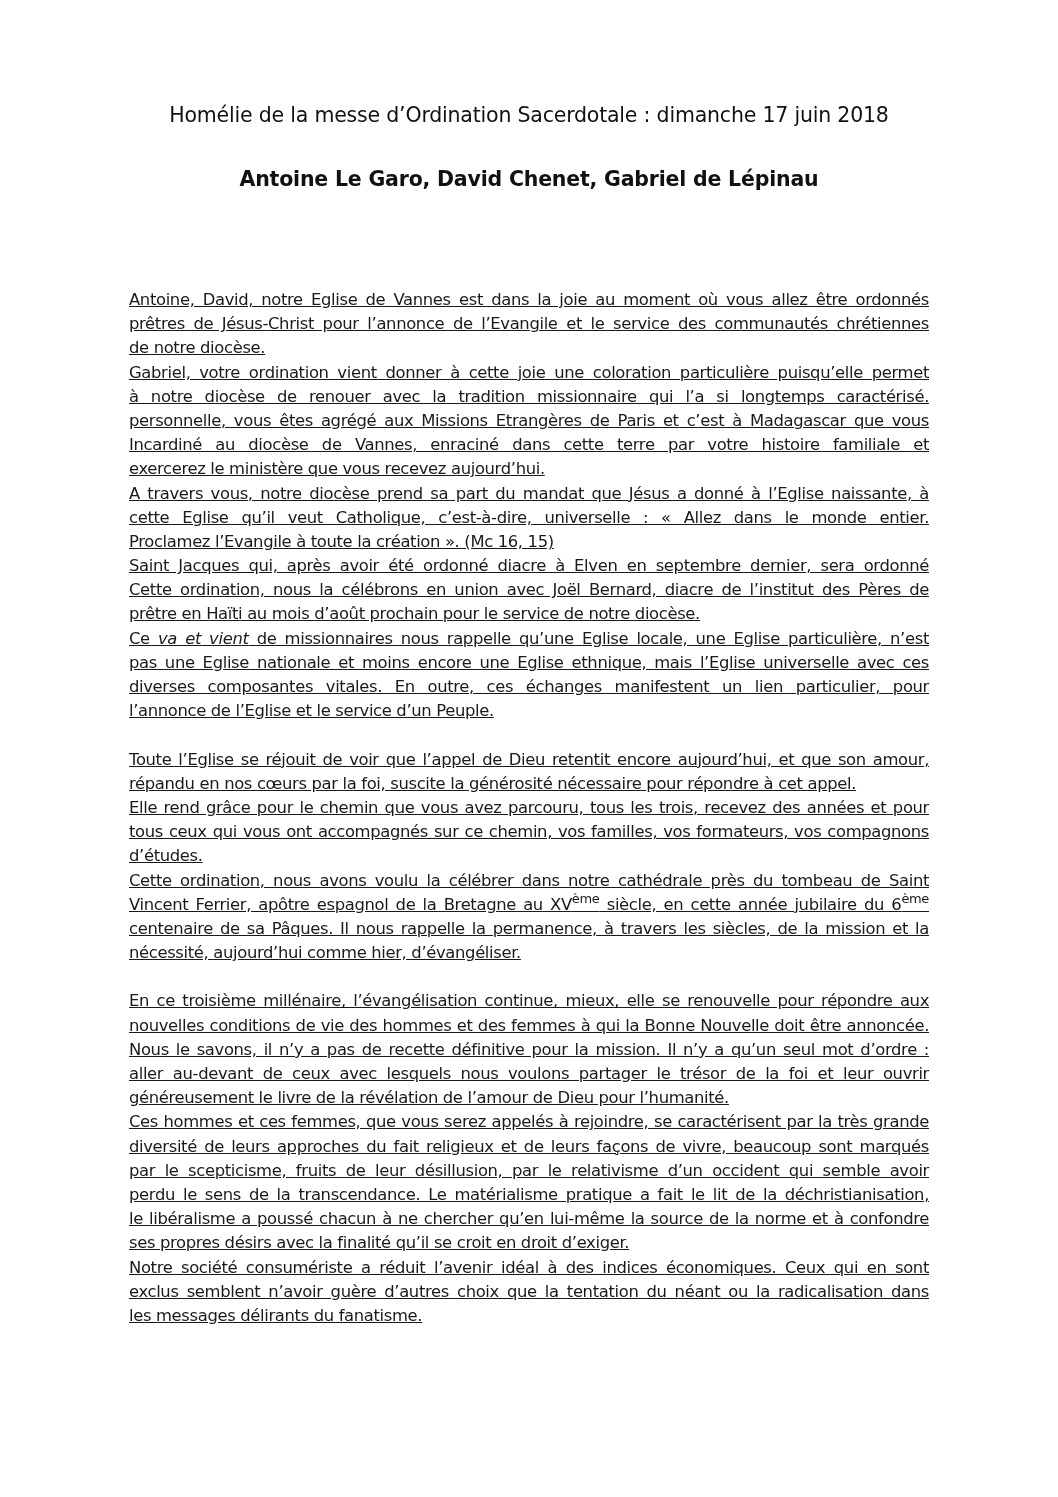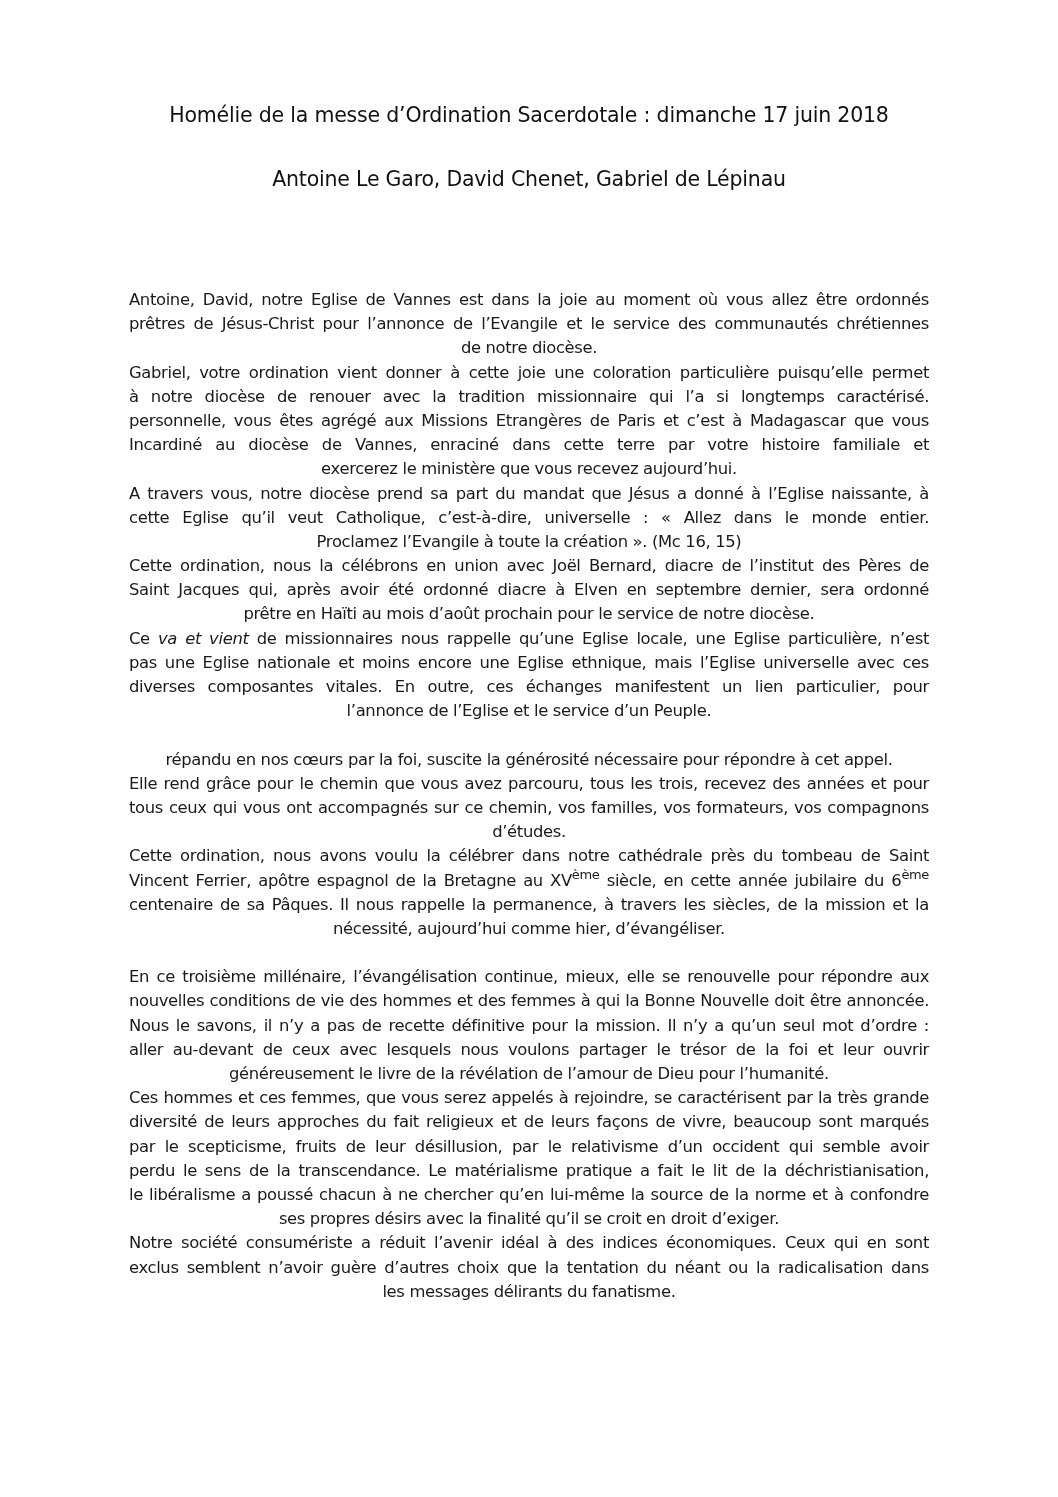--- a/index.html
+++ b/index.html
@@ -7,26 +7,26 @@
   .page {
     position: absolute; left: 0; top: 0; width: 1058px; height: 1123px;
     background: #ffffff; color: #1a1a1a;
     font-family: "DejaVu Sans", sans-serif;
   }
   .title {
     position: absolute; left: 0; width: 1058px; text-align: center;
     font-size: 20.5px; color: #111; letter-spacing: -0.2px;
   }
   #t1 { top: 103px; }
-  #t2 { top: 167px; }
+  #t2 { top: 167px; font-weight: bold; }
   .body {
     position: absolute; left: 129px; top: 288px; width: 800px;
-    font-size: 16.4px; line-height: 24.2px; letter-spacing: -0.35px;
+    font-size: 16.4px; line-height: 24.2px; letter-spacing: -0.35px; text-decoration: underline;
   }
-  .line { display: block; white-space: nowrap; height: 24.2px; text-align: center; }
+  .line { display: block; white-space: nowrap; height: 24.2px; }
   .line.j { text-align: justify; text-align-last: justify; white-space: normal; }
   .blank { display: block; height: 24.2px; }
   sup { font-size: 13px; line-height: 0; vertical-align: 7px; }
   em { font-style: italic; }
 </style>
 </head>
 <body>
 
 <div class="page">
   <div class="title" id="t1">Homélie de la messe d’Ordination Sacerdotale : dimanche 17 juin 2018</div>
@@ -37,28 +37,29 @@
     <span class="line j">prêtres de Jésus-Christ pour l’annonce de l’Evangile et le service des communautés chrétiennes</span>
     <span class="line">de notre diocèse.</span>
     <span class="line j">Gabriel, votre ordination vient donner à cette joie une coloration particulière puisqu’elle permet</span>
     <span class="line j">à notre diocèse de renouer avec la tradition missionnaire qui l’a si longtemps caractérisé.</span>
     <span class="line j">personnelle, vous êtes agrégé aux Missions Etrangères de Paris et c’est à Madagascar que vous</span>
     <span class="line j">Incardiné au diocèse de Vannes, enraciné dans cette terre par votre histoire familiale et</span>
     <span class="line">exercerez le ministère que vous recevez aujourd’hui.</span>
     <span class="line j">A travers vous, notre diocèse prend sa part du mandat que Jésus a donné à l’Eglise naissante, à</span>
     <span class="line j">cette Eglise qu’il veut Catholique, c’est-à-dire, universelle : « Allez dans le monde entier.</span>
     <span class="line">Proclamez l’Evangile à toute la création ». (Mc 16, 15)</span>
+    <span class="line j">Saint Jacques qui, après avoir été ordonné diacre à Elven en septembre dernier, sera ordonné</span>
     <span class="line j">Cette ordination, nous la célébrons en union avec Joël Bernard, diacre de l’institut des Pères de</span>
-    <span class="line j">Saint Jacques qui, après avoir été ordonné diacre à Elven en septembre dernier, sera ordonné</span>
     <span class="line">prêtre en Haïti au mois d’août prochain pour le service de notre diocèse.</span>
     <span class="line j"><span>Ce </span><em>va et vient</em><span> de missionnaires nous rappelle qu’une Eglise locale, une Eglise particulière, n’est</span></span>
     <span class="line j">pas une Eglise nationale et moins encore une Eglise ethnique, mais l’Eglise universelle avec ces</span>
     <span class="line j">diverses composantes vitales. En outre, ces échanges manifestent un lien particulier, pour</span>
     <span class="line">l’annonce de l’Eglise et le service d’un Peuple.</span>
     <span class="blank"></span>
+    <span class="line j">Toute l’Eglise se réjouit de voir que l’appel de Dieu retentit encore aujourd’hui, et que son amour,</span>
     <span class="line">répandu en nos cœurs par la foi, suscite la générosité nécessaire pour répondre à cet appel.</span>
     <span class="line j">Elle rend grâce pour le chemin que vous avez parcouru, tous les trois, recevez des années et pour</span>
     <span class="line j">tous ceux qui vous ont accompagnés sur ce chemin, vos familles, vos formateurs, vos compagnons</span>
     <span class="line">d’études.</span>
     <span class="line j">Cette ordination, nous avons voulu la célébrer dans notre cathédrale près du tombeau de Saint</span>
     <span class="line j"><span>Vincent Ferrier, apôtre espagnol de la Bretagne au XV</span><sup>ème</sup><span> siècle, en cette année jubilaire du 6</span><sup>ème</sup></span>
     <span class="line j">centenaire de sa Pâques. Il nous rappelle la permanence, à travers les siècles, de la mission et la</span>
     <span class="line">nécessité, aujourd’hui comme hier, d’évangéliser.</span>
     <span class="blank"></span>
     <span class="line j">En ce troisième millénaire, l’évangélisation continue, mieux, elle se renouvelle pour répondre aux</span>

